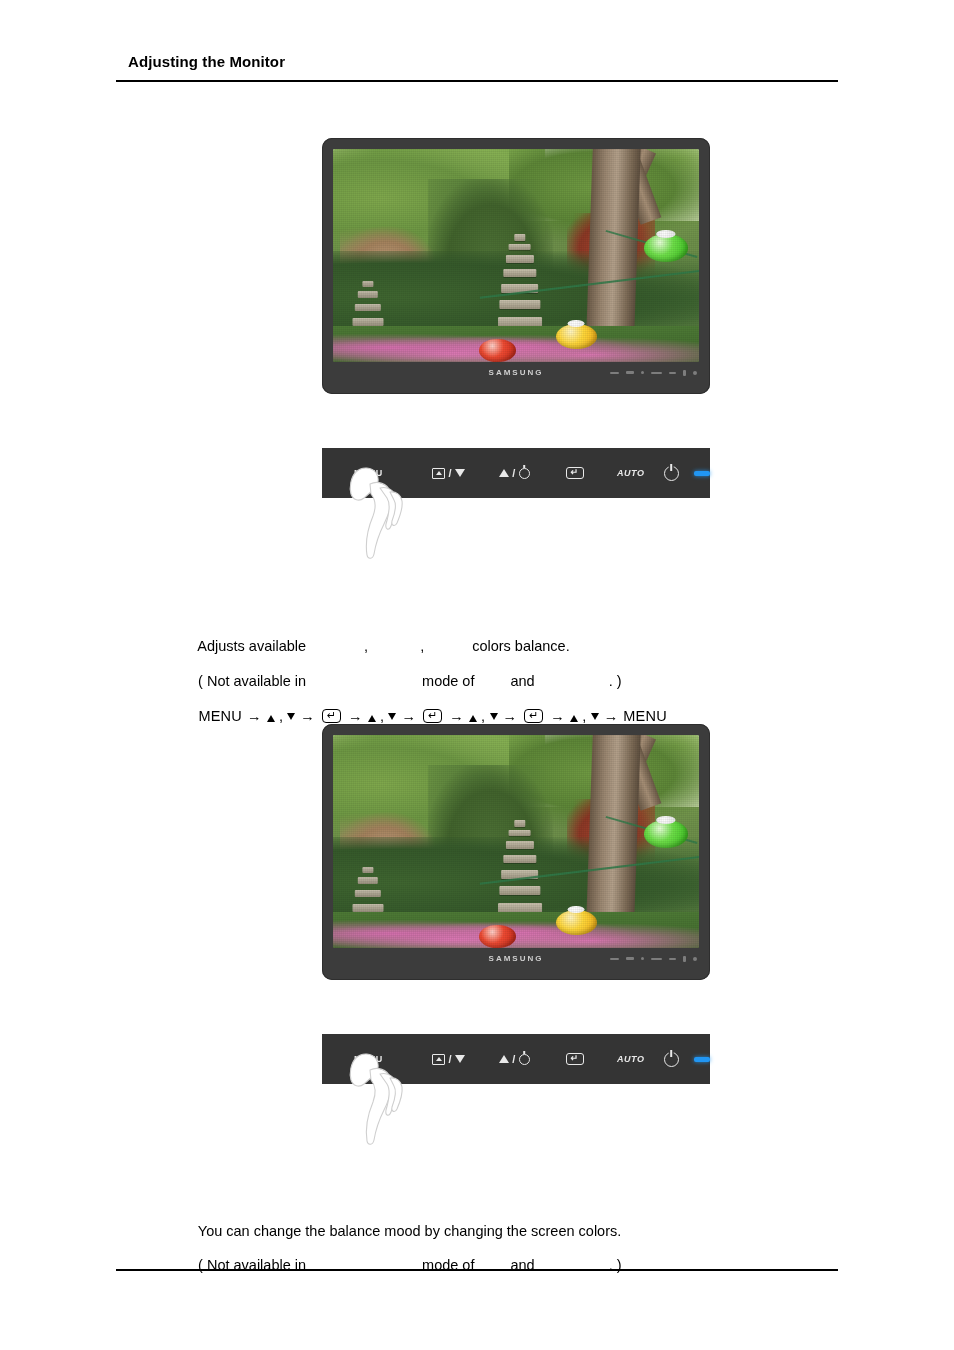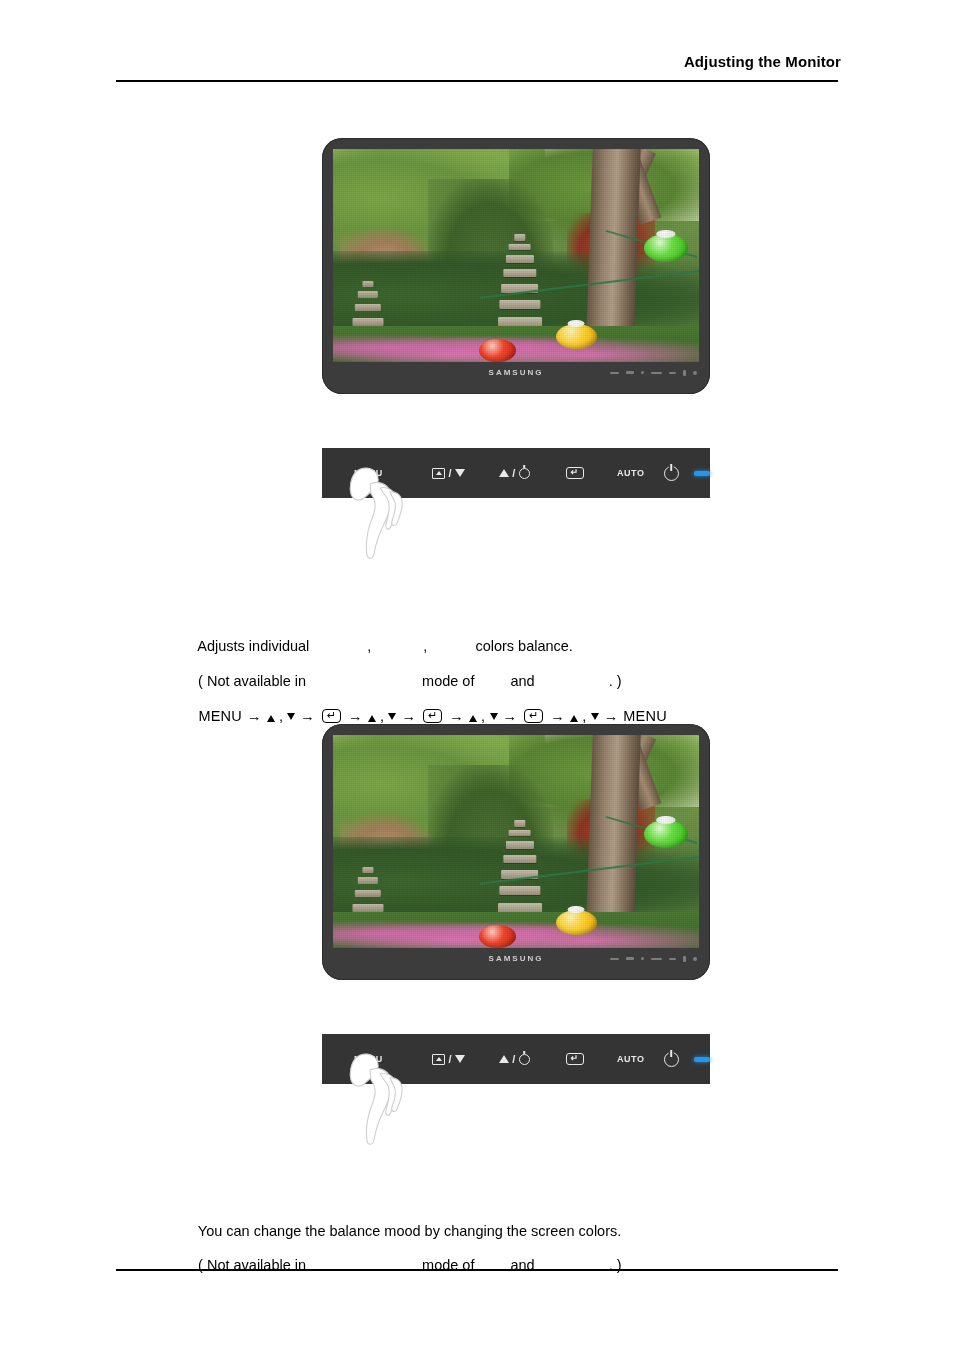--- a/index.html
+++ b/index.html
@@ -12,24 +12,24 @@
     height: 1350px;
     position: relative;
     font-family: "Liberation Sans", sans-serif;
     color: #000000;
     overflow: hidden;
   }
 
   
   .page-header {
     position: absolute;
-    left: 119px;
+    left: 128px;
     top: 52px;
     width: 722px;
-    text-align: right;
+    text-align: left;
   }
   .page-header .title {
     font-size: 15px;
     font-weight: 700;
     letter-spacing: .1px;
     line-height: 20px;
     color: #000;
   }
   .rule {
     position: absolute;
@@ -40,21 +40,21 @@
   }
   .rule.top { top: 80px; }
   .rule.bottom { top: 1269px; }
 
   
   .monitor {
     position: absolute;
     width: 388px;
     height: 256px;
     background: #3c3c3c;
-    border-radius: 20px;
+    border-radius: 10px;
     box-sizing: border-box;
     padding: 11px 11px 0 11px;
     box-shadow: 0 0 0 1px #2e2e2e inset;
   }
   .monitor .screen {
     position: relative;
     width: 366px;
     height: 213px;
     overflow: hidden;
     border-radius: 2px;
@@ -239,21 +239,21 @@
   .ctrl-btn {
     display: flex; align-items: center; justify-content: center;
     color: #e9e9e9; font-size: 9px; font-weight: 700;
     letter-spacing: .6px; white-space: nowrap;
     height: 50px;
   }
   .cb-menu  { width: 96px; }
   .cb-src   { width: 70px; }
   .cb-up    { width: 66px; }
   .cb-enter { width: 58px; }
-  .cb-auto  { width: 58px; }
+  .cb-auto  { width: 58px; font-style: italic; }
   .cb-power { width: 26px; }
   .cb-led   { flex: 1; display: flex; align-items: center; justify-content: flex-start; padding-left: 10px; }
 
   .led {
     width: 16px; height: 5px; border-radius: 2px;
     background: #2196f3; box-shadow: 0 0 4px rgba(33,150,243,.85);
   }
   .icon-src {
     display: inline-block; width: 11px; height: 9px;
     border: 1.4px solid #e9e9e9; border-radius: 1px;
@@ -454,21 +454,21 @@
     <g fill="#ffffff" stroke="#cfcfcf" stroke-width="1.1" stroke-linejoin="round">
       <path d="M16 14 C22 8, 32 9, 36 15 C40 21, 38 28, 33 32 L24 40 C19 44, 13 42, 11 36 C9 29, 11 19, 16 14 Z"></path>
       <path d="M30 26 C38 22, 47 26, 50 33 C53 41, 50 54, 44 66 C40 74, 36 84, 34 96 C33 101, 28 102, 27 97 C25 84, 28 70, 33 58 C36 50, 36 42, 31 36 Z"></path>
       <path d="M40 30 C47 28, 54 32, 56 39 C58 47, 55 58, 51 68 C49 73, 45 72, 46 66 C49 56, 51 46, 47 40 Z"></path>
       <path d="M50 34 C56 33, 61 37, 62 43 C63 50, 60 58, 57 65 C55 69, 51 68, 52 63 C55 55, 57 47, 54 42 Z"></path>
     </g>
   </svg>
 </div>
 
 <div class="para" style="top:594px;">
-  <span>Adjusts individual</span><span class="gap-a"></span><span>,</span><span class="gap-b"></span><span>,</span><span class="gap-c"></span><span>colors balance.</span>
+  <span>Adjusts available</span><span class="gap-a"></span><span>,</span><span class="gap-b"></span><span>,</span><span class="gap-c"></span><span>colors balance.</span>
 </div>
 
 <div class="para" style="top:629px;">
   <span>( Not available in</span><span class="gap-d"></span><span>mode of</span><span class="gap-e"></span><span>and</span><span class="gap-f"></span><span>. )</span>
 </div>
 
 <div class="para seq" style="top:664px;">
   <span>MENU</span><span class="ar">→</span><span class="tri-u-s"></span><span> , </span><span class="tri-d-s"></span><span class="ar">→</span><span class="enter-k"></span><span class="ar">→</span><span class="tri-u-s"></span><span> , </span><span class="tri-d-s"></span><span class="ar">→</span><span class="enter-k"></span><span class="ar">→</span><span class="tri-u-s"></span><span> , </span><span class="tri-d-s"></span><span class="ar">→</span><span class="enter-k"></span><span class="ar">→</span><span class="tri-u-s"></span><span> , </span><span class="tri-d-s"></span><span class="ar">→</span><span>MENU</span>
 </div>
 

